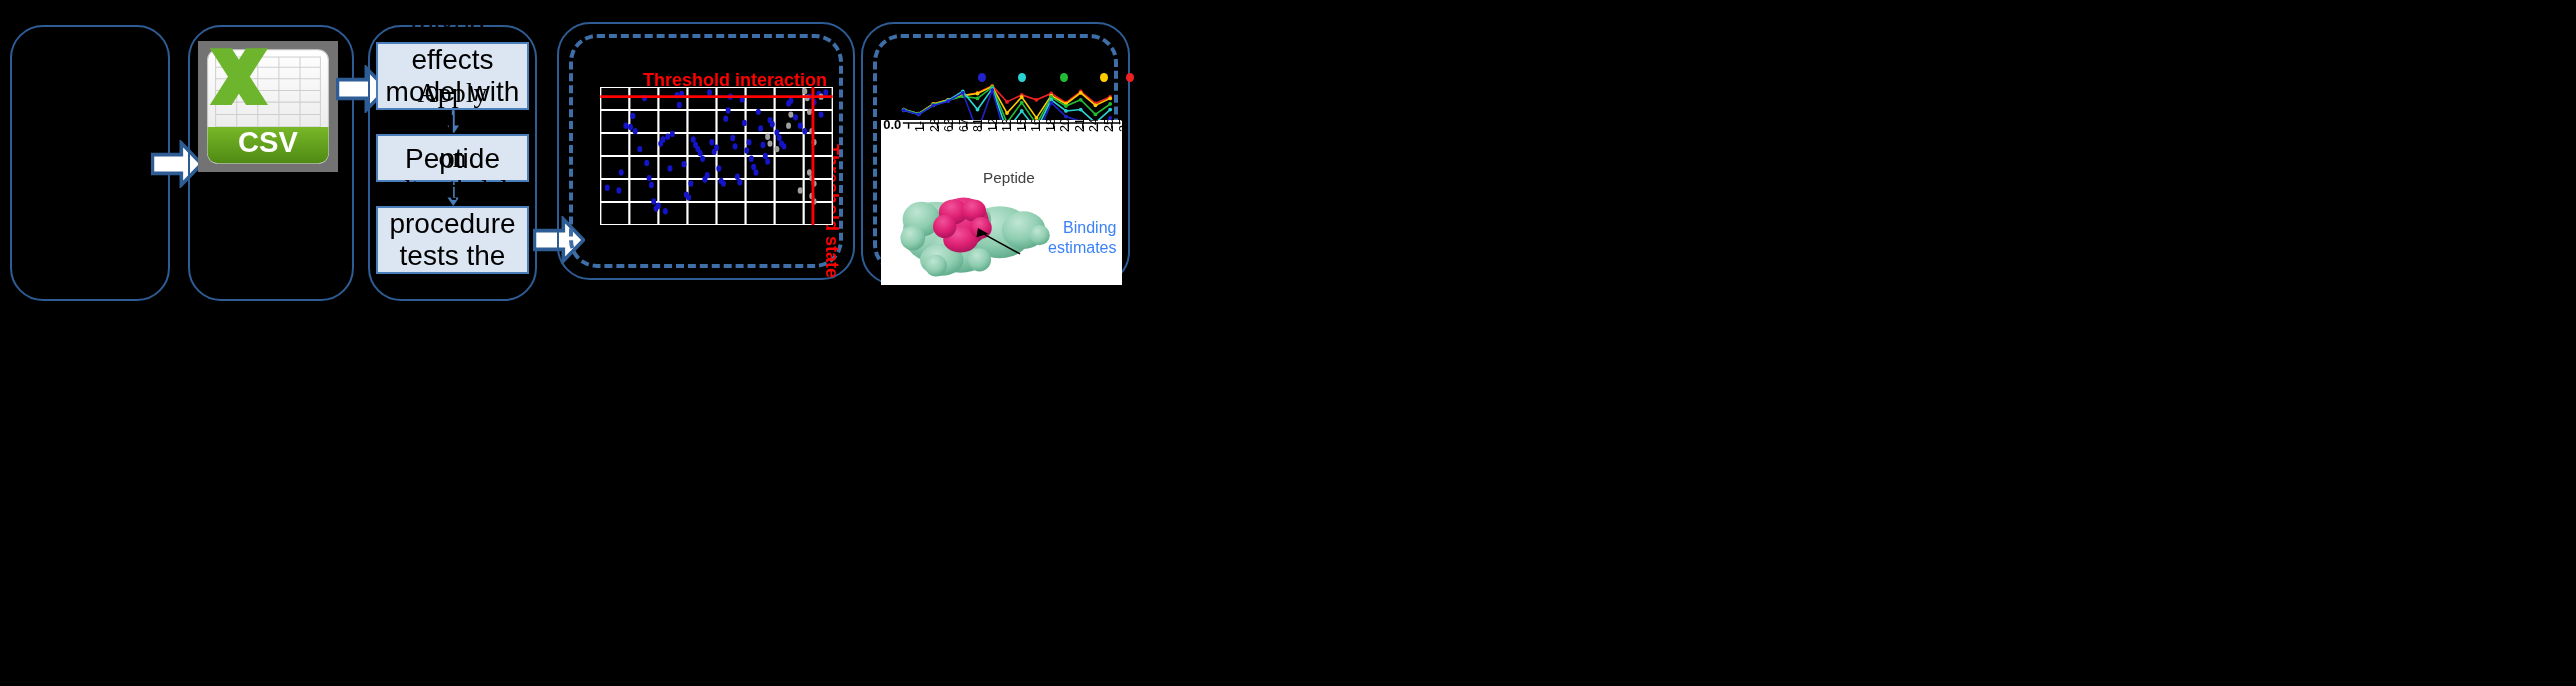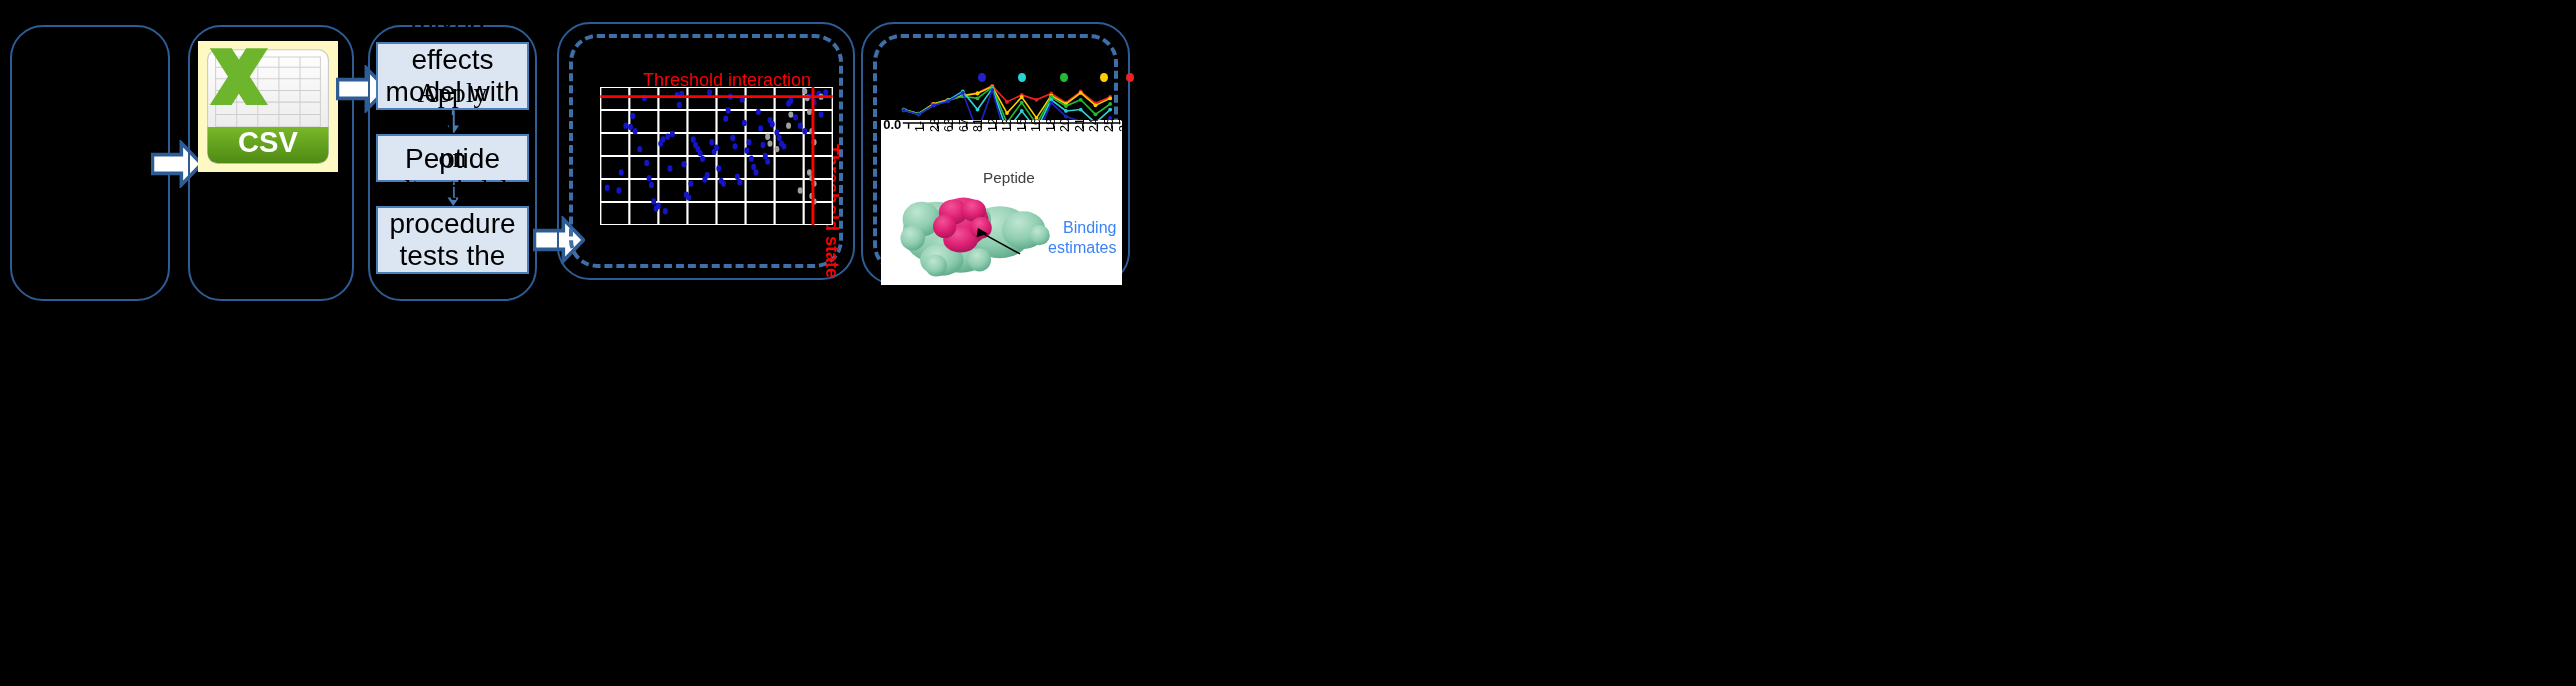--- a/index.html
+++ b/index.html
@@ -48,21 +48,21 @@
   .procbox b { font-weight: bold; }
 
   .connector { position: absolute; }
 
   
   .scatter-wrap { position: absolute; }
   .scatter-title {
     position: absolute;
     color: #ff0000;
     font-size: 18px;
-    font-weight: normal;
+    font-weight: bold;
     white-space: nowrap;
   }
   .scatter-vtitle {
     position: absolute;
     color: #ff0000;
     font-size: 18px;
     font-weight: bold;
     white-space: nowrap;
     transform: rotate(90deg);
     transform-origin: left top;
@@ -114,21 +114,21 @@
   <div class="panel" style="left:10.2px; top:25.4px; width:160px; height:276px;"></div>
 
   <div class="block-arrow" style="left:151px; top:140px; width:52px; height:48px;">
     <svg width="52" height="48" viewBox="0 0 72 66">
       <polygon points="2,20 42,20 42,4 70,33 42,62 42,46 2,46" fill="#ffffff" stroke="#2e5c94" stroke-width="5" stroke-linejoin="miter"></polygon>
     </svg>
   </div>
 
   <div class="panel" style="left:188px; top:25.4px; width:166px; height:276px;"></div>
 
-  <div style="position:absolute; left:198px; top:41px; width:140px; height:131px; background:#fef9c3;">
+  <div style="position:absolute; left:198px; top:41px; width:140px; height:131px; background:#737373;">
     <svg width="140" height="131" viewBox="0 0 192 180" style="display:block;">
       <defs>
         <linearGradient id="gsheet" x1="0" y1="0" x2="0" y2="1">
           <stop offset="0%" stop-color="#ffffff"></stop>
           <stop offset="100%" stop-color="#e4e4e4"></stop>
         </linearGradient>
         <linearGradient id="gband" x1="0" y1="0" x2="0" y2="1">
           <stop offset="0%" stop-color="#78b828"></stop>
           <stop offset="100%" stop-color="#4f8a14"></stop>
         </linearGradient>

